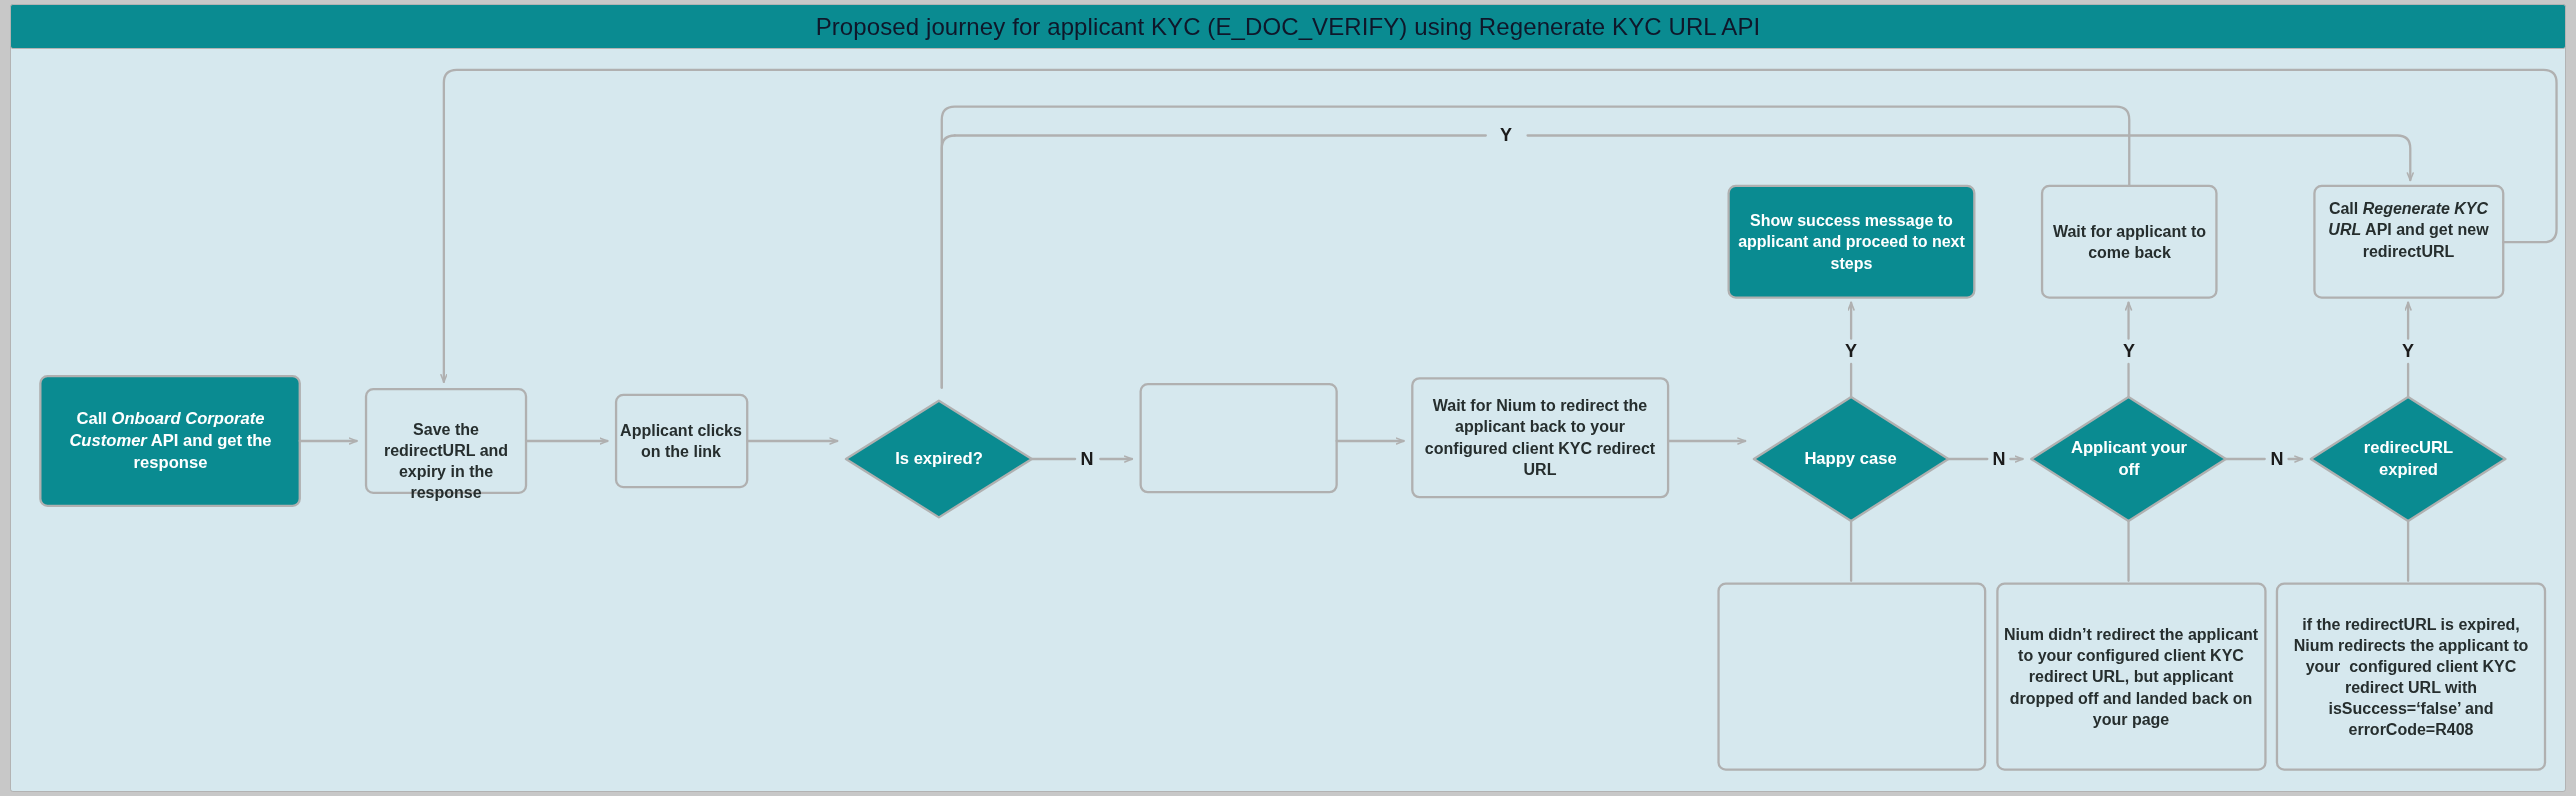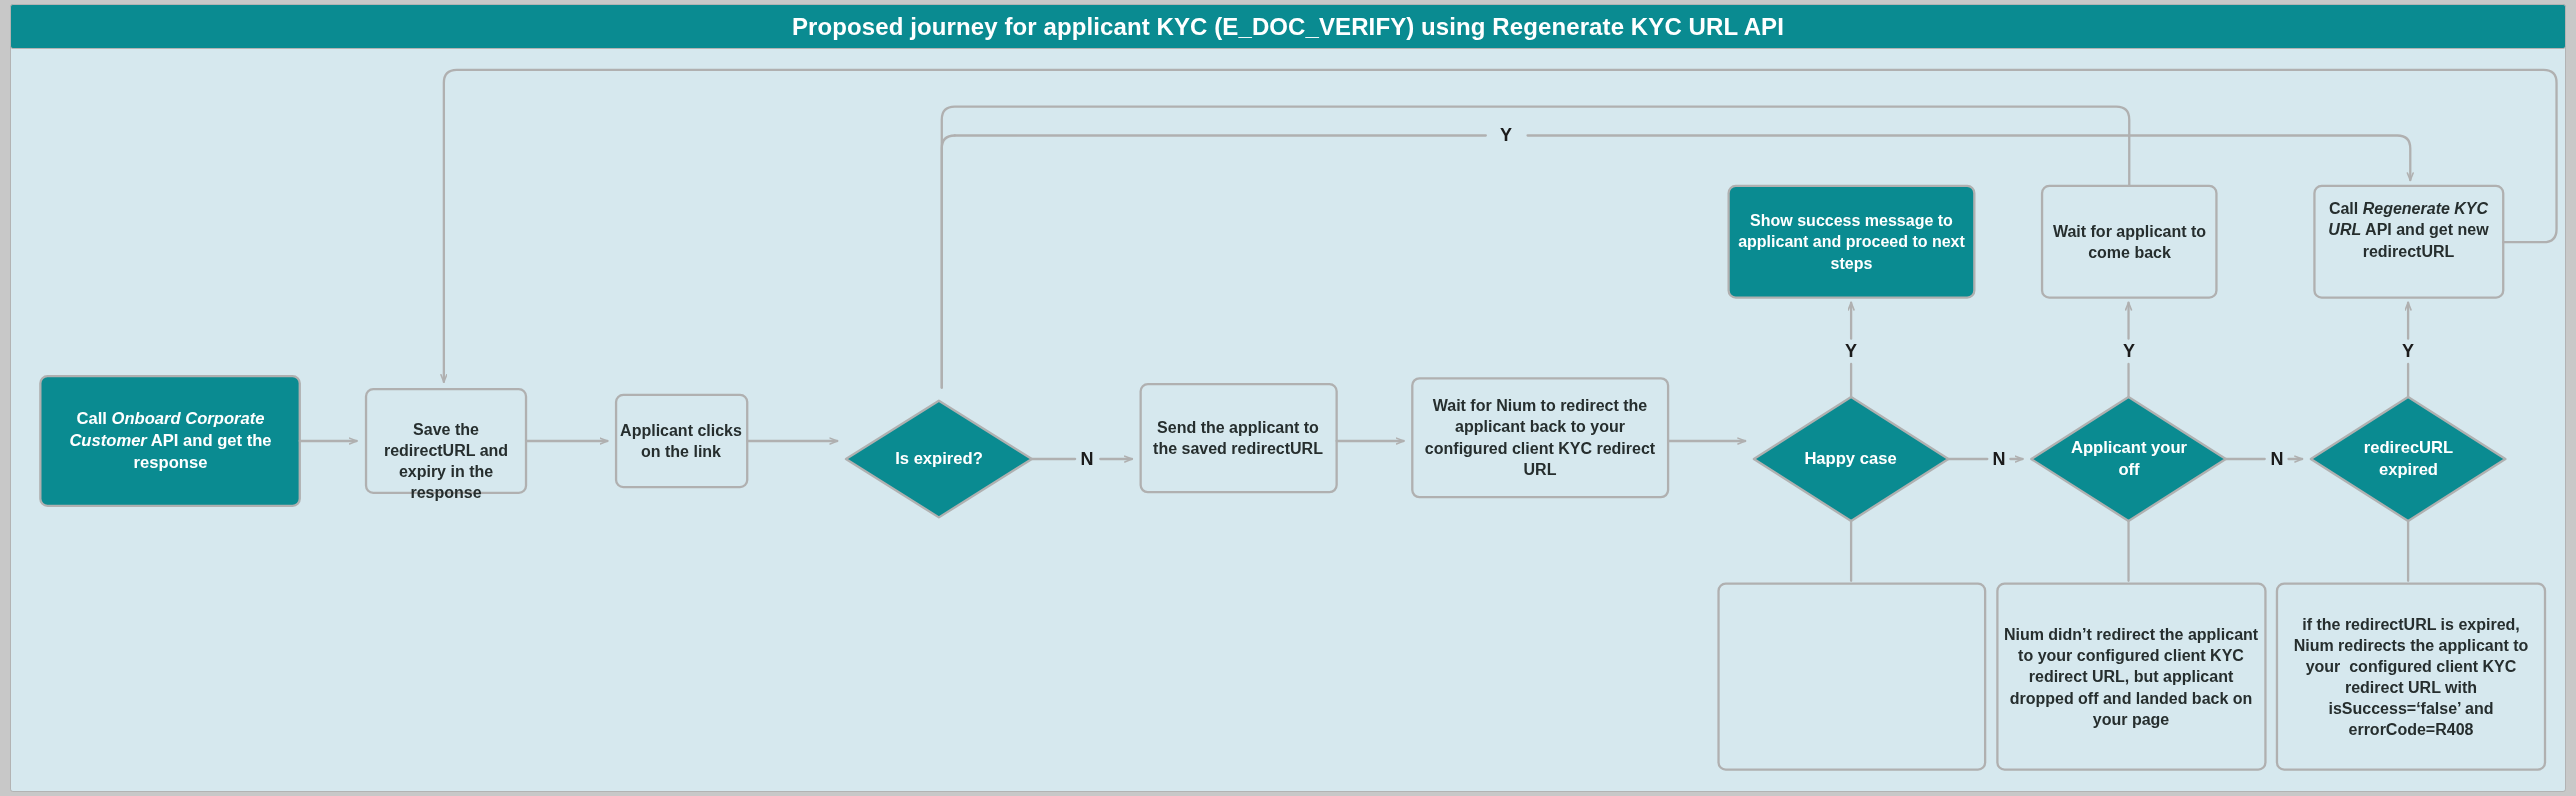--- a/index.html
+++ b/index.html
@@ -24,23 +24,23 @@
     left:10px;top:4.3px;
     width:2556px;height:45px;
     background:#0a8b91;
     border:1.4px solid #b3b3b3;
     border-radius:2.9px;
     box-sizing:border-box;
     display:flex;align-items:center;justify-content:center;
     z-index:5;
   }
   #title-bar .title-text{
-    color:#ffffff;
+    color:#0f172a;
     font-size:24px;
-    font-weight:bold;
+    font-weight:normal;
     letter-spacing:0.1px;
     white-space:nowrap;
   }
   svg#flow{
     position:absolute;left:0;top:0;
     width:2576px;height:797px;
     overflow:visible;
   }
   .nodetext{
     position:absolute;
@@ -158,23 +158,20 @@
   </div>
 
   <div class="nodetext dark" style="left:620px;top:395px;width:122px;height:92px;font-size:16px;">
     <span>Applicant clicks on the link</span>
   </div>
 
   <div class="nodetext light" style="left:874px;top:437px;width:130px;height:43px;font-size:16.6px;">
     <span>Is expired?</span>
   </div>
 
-  <div class="nodetext dark" style="left:1146px;top:384px;width:184px;height:108px;font-size:16px;">
-    <span>Send the applicant to the saved redirectURL</span>
-  </div>
 
   <div class="nodetext dark" style="left:1418px;top:378px;width:244px;height:119px;font-size:16px;">
     <span>Wait for Nium to redirect the applicant back to your configured client KYC redirect URL</span>
   </div>
 
   <div class="nodetext light" style="left:1793px;top:430px;width:115px;height:58px;font-size:16.6px;">
     <span>Happy case</span>
   </div>
 
   <div class="nodetext light" style="left:2067px;top:430px;width:124px;height:58px;font-size:16.6px;">

